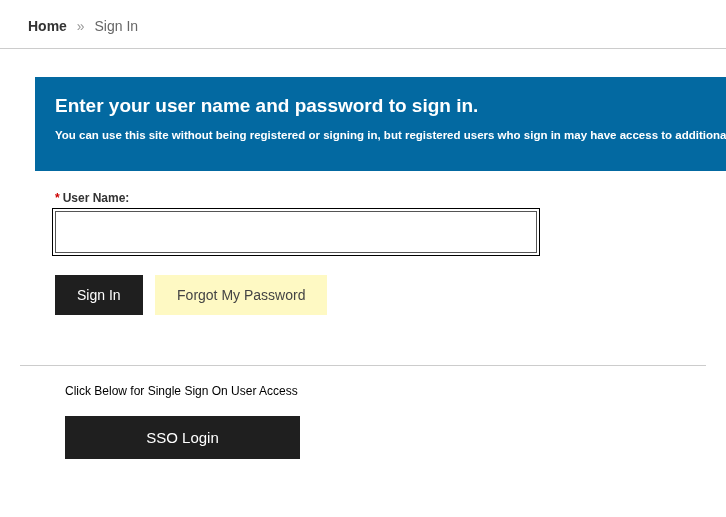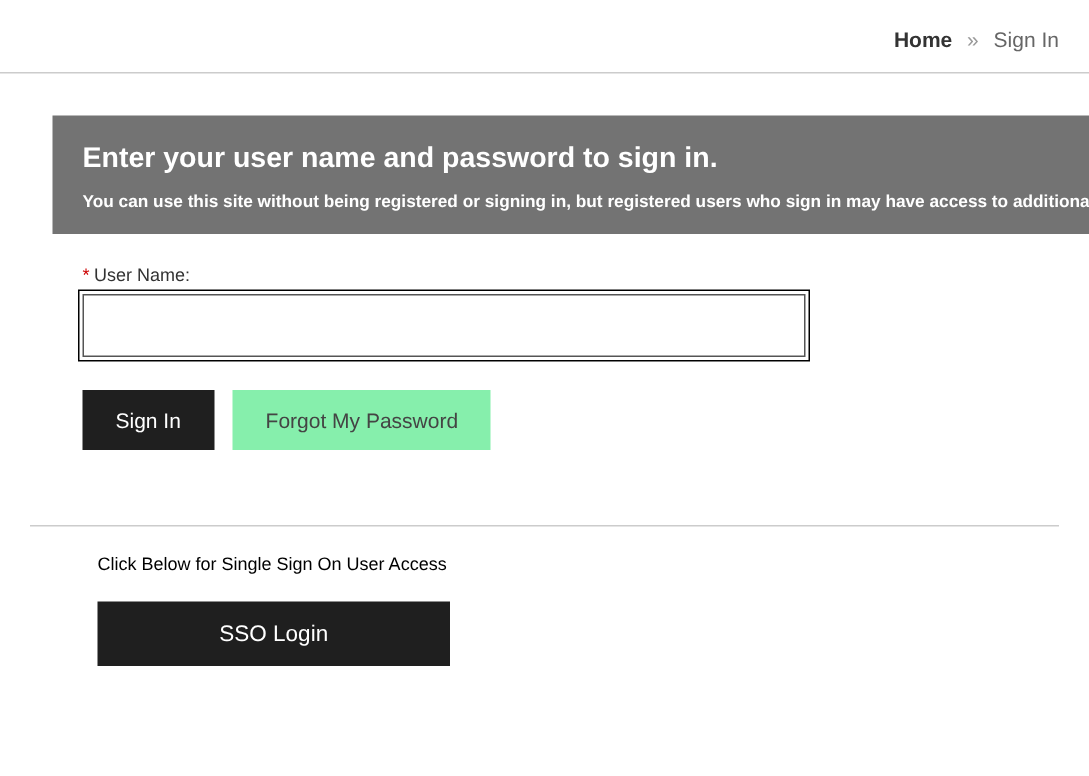--- a/index.html
+++ b/index.html
@@ -3,43 +3,42 @@
   <meta charset="utf-8">
   <style>
     * { box-sizing: border-box; margin: 0; padding: 0; }
     body {
       font-family: "Segoe UI", Arial, sans-serif;
       background: #fff;
       width: 726px;
       height: 517px;
     }
     .breadcrumb {
-      padding: 18px 20px 14px 38px;
+      padding: 18px 20px 14px 28px;
       border-bottom: 1px solid #ccc;
       font-size: 14px;
       color: #333;
-      text-align: right;
     }
     .breadcrumb a {
       color: #333;
       text-decoration: none;
       font-weight: 600;
     }
     .breadcrumb .sep {
       color: #999;
       margin: 0 6px;
     }
     .breadcrumb .current {
       color: #666;
     }
     .banner {
-      background: #737373;
+      background: #0369a1;
       color: #fff;
       margin: 28px 0 0 35px;
-      padding: 18px 20px 13px 20px;
+      padding: 18px 20px 28px 20px;
     }
     .banner h2 {
       font-size: 19px;
       font-weight: 700;
       margin-bottom: 10px;
     }
     .banner p {
       font-size: 11.5px;
       font-weight: 600;
       line-height: 1.4;
@@ -47,21 +46,21 @@
     }
     .form-area {
       padding: 20px 0 0 55px;
     }
     .form-group {
       margin-bottom: 22px;
     }
     .form-group label {
       display: block;
       font-size: 12px;
-      font-weight: 400;
+      font-weight: 700;
       color: #333;
       margin-bottom: 6px;
     }
     .form-group label .req {
       color: #c00;
       margin-right: 3px;
     }
     .form-group input {
       width: 482px;
       height: 42px;
@@ -84,21 +83,21 @@
       font-size: 14px;
       border: none;
       cursor: pointer;
       margin-right: 8px;
     }
     .btn-primary {
       background: #1f1f1f;
       color: #fff;
     }
     .btn-secondary {
-      background: #86efac;
+      background: #fef9c3;
       color: #444;
     }
     .divider {
       border: none;
       border-top: 1px solid #ccc;
       margin: 50px 20px 18px 20px;
     }
     .sso-section {
       padding-left: 65px;
     }

